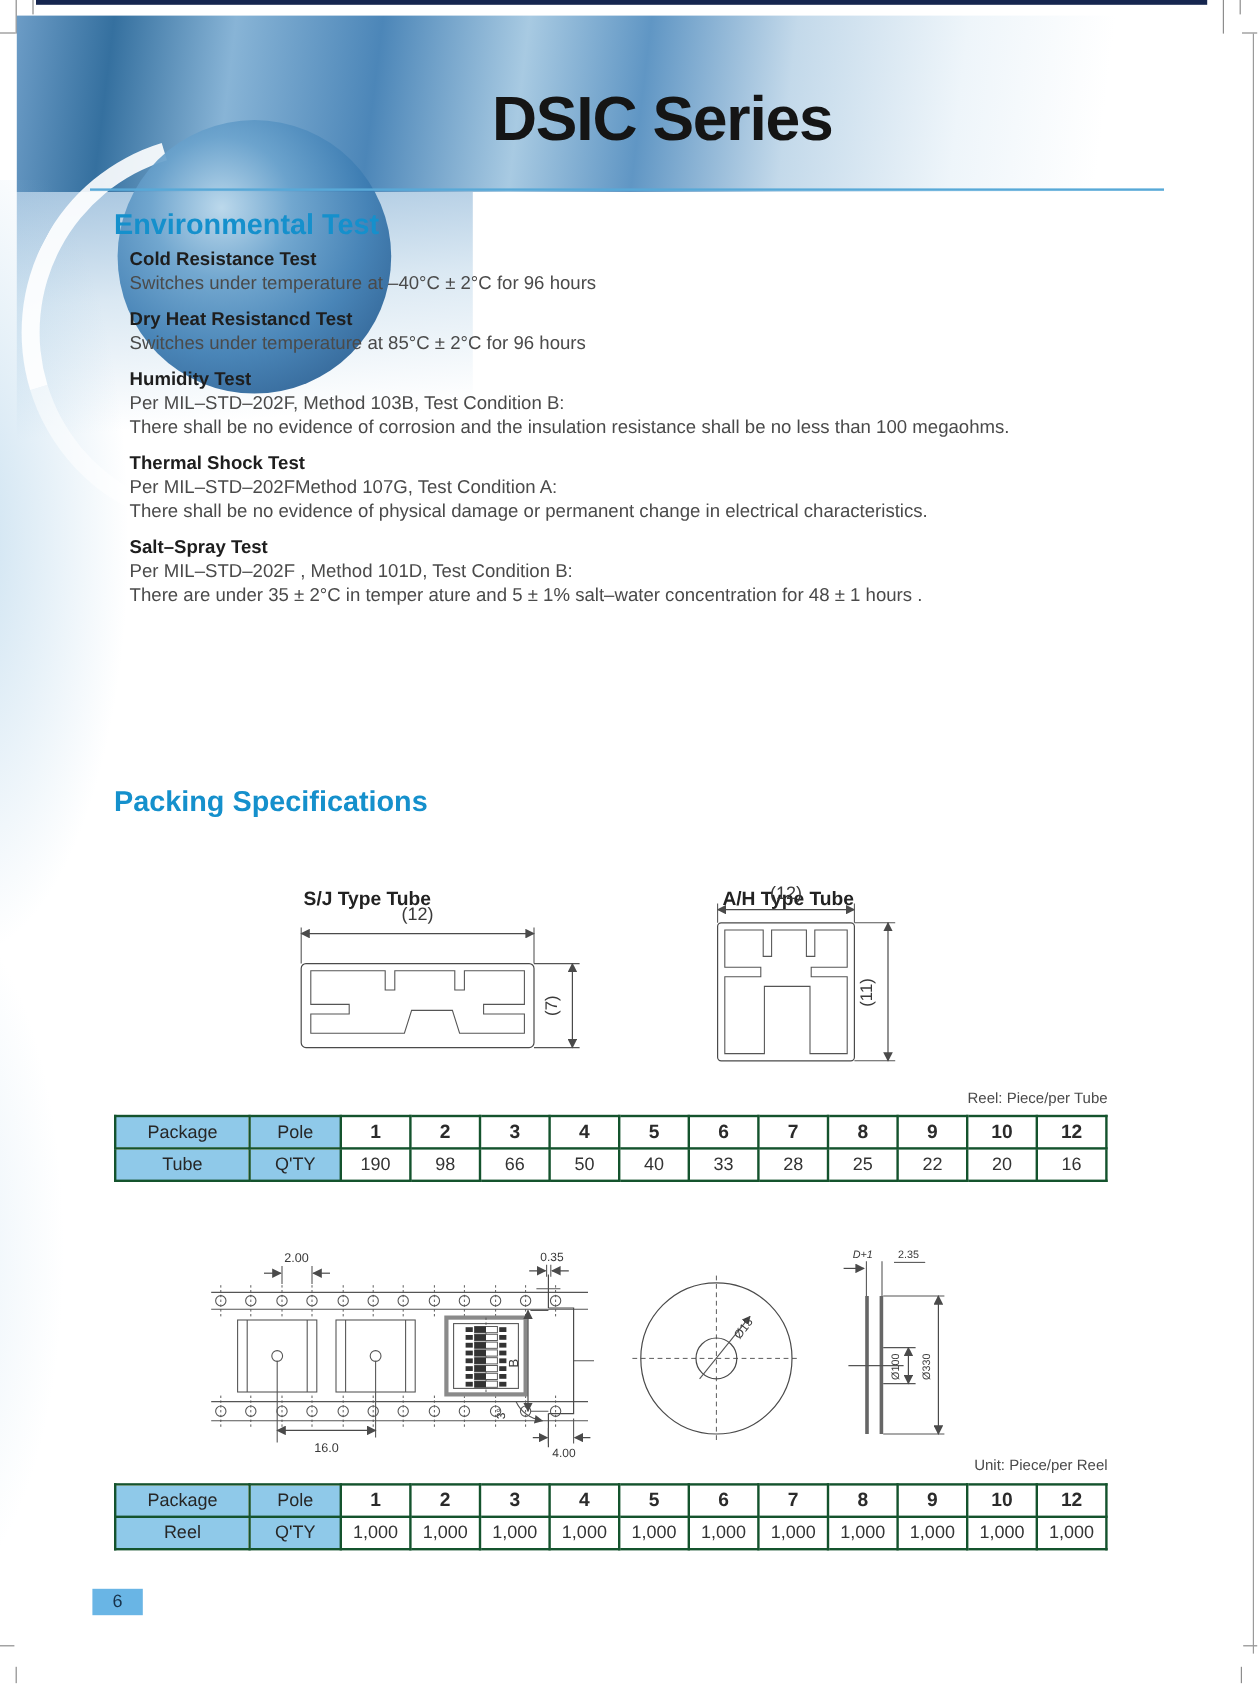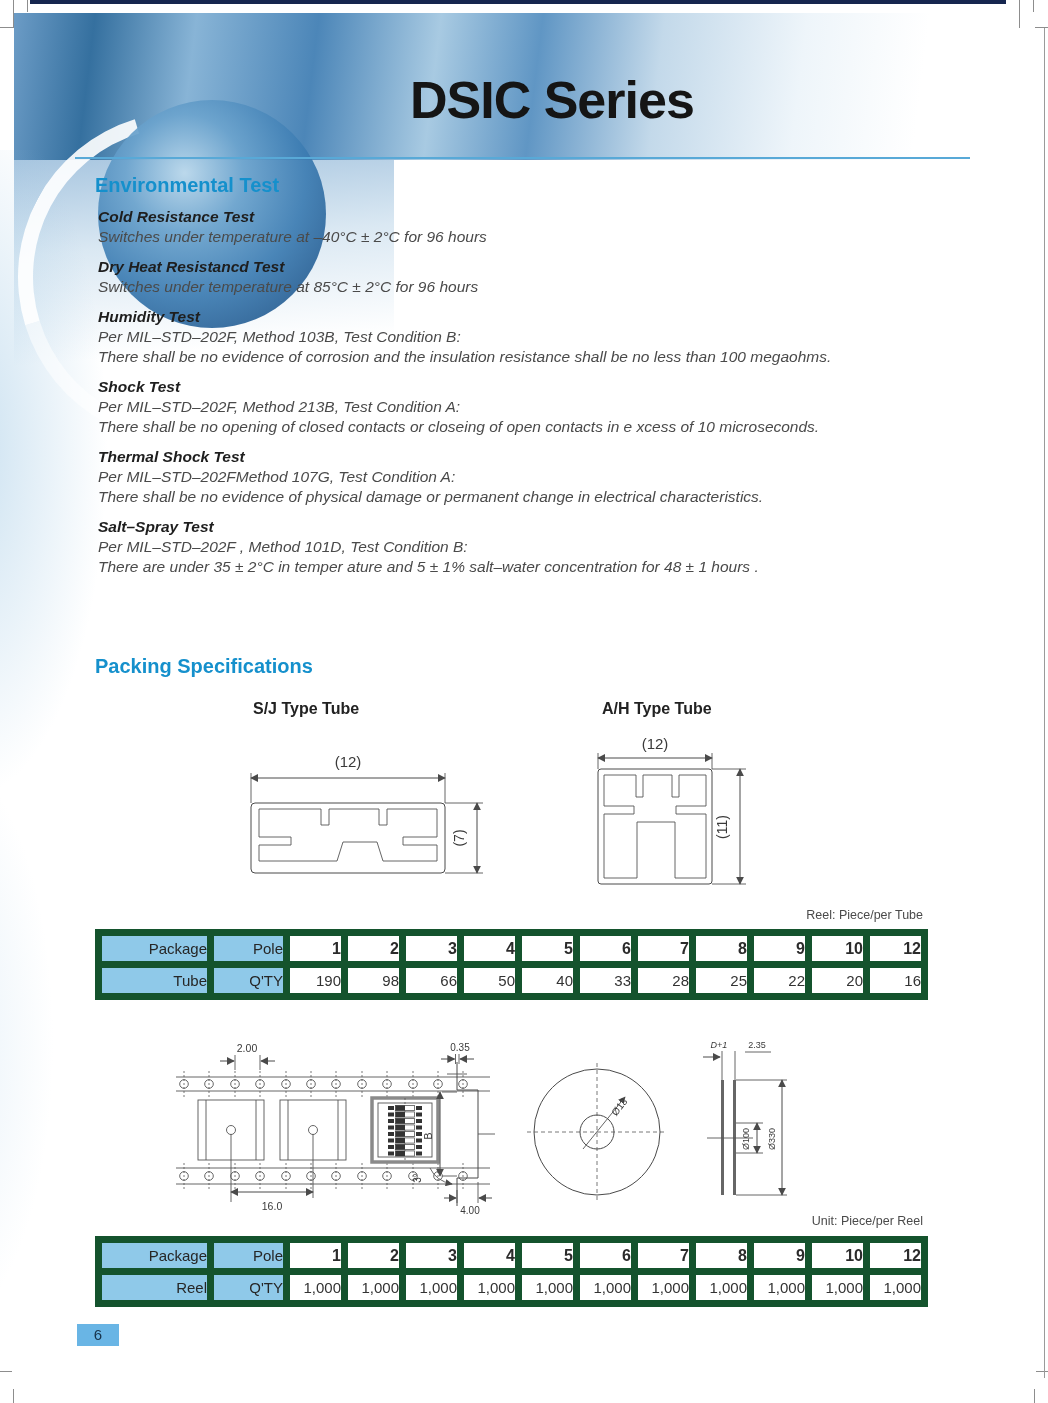--- a/index.html
+++ b/index.html
@@ -19,33 +19,33 @@
     background:radial-gradient(circle at 38% 32%,#bcd9ec 0%,#6ba3cd 28%,#3c7cb2 58%,#275f94 80%,#3a74a8 100%);
     opacity:.92;}
   .swirl{position:absolute;left:-60px;top:150px;width:360px;height:1190px;
     background:radial-gradient(ellipse 55% 42% at 8% 25%,rgba(150,195,226,.50),rgba(255,255,255,0) 70%),
                radial-gradient(ellipse 45% 35% at 0% 75%,rgba(190,218,238,.40),rgba(255,255,255,0) 70%);}
   .right-edge{position:absolute;left:1044px;top:28px;width:1px;height:1350px;background:#9a9a9a;}
 
   .page-title{position:absolute;left:410px;top:70px;font-size:52px;font-weight:bold;
     color:#151515;letter-spacing:-1px;z-index:3;}
   .divider{position:absolute;left:75px;top:157px;width:895px;height:2px;background:#58a9d7;z-index:3;}
-  .blue-head{position:absolute;font-size:20px;font-weight:bold;color:#1590cc;z-index:3;letter-spacing:0px;}
-
-  .sections{position:absolute;left:98px;top:206px;width:865px;z-index:3;font-style:italic;}
+  .blue-head{position:absolute;font-size:24px;font-weight:bold;color:#1590cc;z-index:3;letter-spacing:0px;}
+
+  .sections{position:absolute;left:108px;top:206px;width:865px;z-index:3;}
   .sec{margin:0 0 9px 0;}
   .sec-title{font-size:15.5px;font-weight:bold;color:#1e1e1e;line-height:21px;}
   .sec-line{font-size:15.5px;color:#4a4a4a;line-height:20px;}
 
-  .tube-label{position:absolute;font-size:16px;font-weight:bold;color:#222;z-index:3;}
+  .tube-label{position:absolute;font-size:16px;font-weight:bold;color:#222;z-index:3;margin-top:41px;}
   .unit-label{position:absolute;width:220px;text-align:right;font-size:12.5px;color:#4a4a4a;z-index:3;}
 
   table.spec{position:absolute;border-collapse:collapse;table-layout:fixed;z-index:3;
     border:2px solid #3a3a3a;background:#fff;}
-  table.spec td{border:7px solid #14532d;text-align:right;height:25px;padding:0;
+  table.spec td{border:2px solid #14532d;text-align:center;height:25px;padding:0;
     font-size:15px;color:#333;overflow:hidden;}
   table.spec td.hd{background:#8fc9e9;color:#262626;}
   table.spec td.num-hd{font-weight:bold;font-size:16px;color:#2b2b2b;}
 
   .drawing{position:absolute;z-index:3;}
   .drawing text{font-family:"Liberation Sans","DejaVu Sans",sans-serif;fill:#3a3a3a;}
   .dln{stroke:#4a4a4a;stroke-width:1;fill:none;}
   .thin{stroke:#555;stroke-width:0.9;fill:none;}
   .dash{stroke:#555;stroke-width:0.8;fill:none;stroke-dasharray:4 3;}
   .dot{stroke:#555;stroke-width:0.8;fill:none;stroke-dasharray:2 2;}
@@ -106,25 +106,20 @@
       <div class="sec-line">Switches under temperature at –40°C ±  2°C for 96 hours</div>
     </div>
     <div class="sec">
       <div class="sec-title">Dry Heat Resistancd Test</div>
       <div class="sec-line">Switches under temperature at 85°C ±  2°C for 96 hours</div>
     </div>
     <div class="sec">
       <div class="sec-title">Humidity Test</div>
       <div class="sec-line">Per MIL–STD–202F, Method 103B, Test Condition B:</div>
       <div class="sec-line">There shall be no evidence of corrosion and the insulation resistance shall be no less than 100 megaohms.</div>
-    </div>
-    <div class="sec">
-      <div class="sec-title">Shock Test</div>
-      <div class="sec-line">Per MIL–STD–202F, Method 213B, Test Condition A:</div>
-      <div class="sec-line">There shall be no opening of closed contacts or closeing of open  contacts in e xcess of 10 microseconds.</div>
     </div>
     <div class="sec">
       <div class="sec-title">Thermal Shock Test</div>
       <div class="sec-line">Per MIL–STD–202FMethod 107G, Test Condition A:</div>
       <div class="sec-line">There shall be no evidence of physical damage or permanent change in electrical characteristics.</div>
     </div>
     <div class="sec">
       <div class="sec-title">Salt–Spray Test</div>
       <div class="sec-line">Per MIL–STD–202F , Method 101D, Test Condition B:</div>
       <div class="sec-line">There are under 35 ± 2°C in temper ature and 5 ± 1% salt–water concentration for 48 ± 1 hours .</div>

